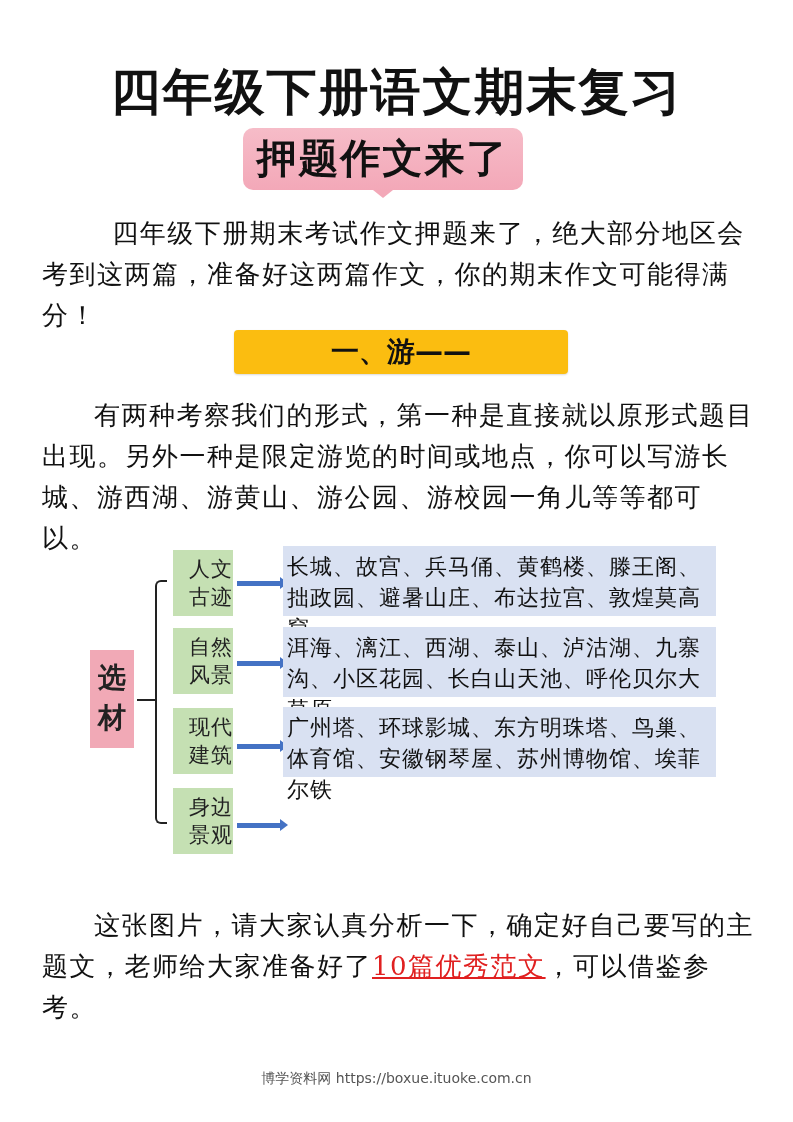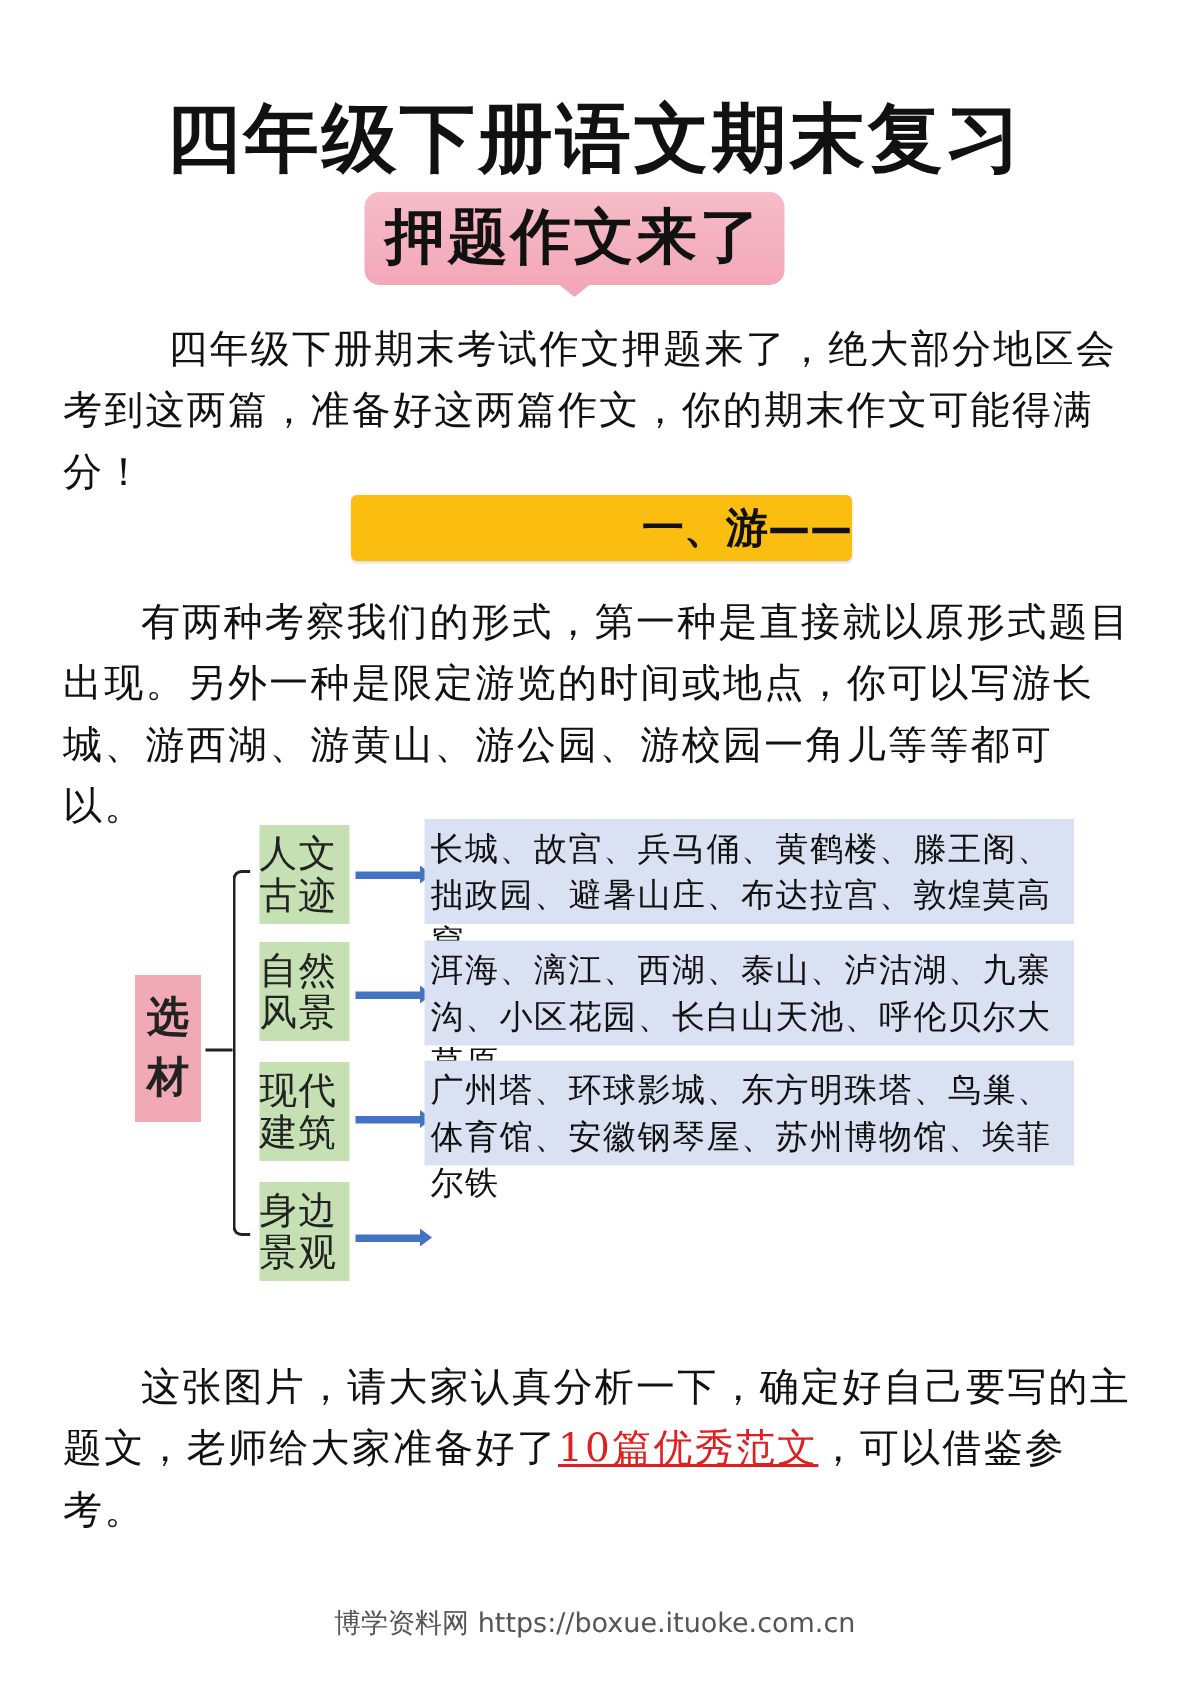--- a/index.html
+++ b/index.html
@@ -16,45 +16,45 @@
   .subtitle:after { content:""; position:absolute; left:50%; bottom:-8px; margin-left:-10px;
                     border-left:10px solid transparent; border-right:10px solid transparent;
                     border-top:8px solid #f3a8b8; }
   .para { position:absolute; left:42px; width:712px; font-size:26px; line-height:41px;
           letter-spacing:1.5px; }
   .para p { margin:0; text-indent:2em; }
   .p1 { top:213px; }
   .p1 p { text-indent:2.7em; }
   .section-wrap { position:absolute; top:330px; left:234px; width:334px; height:44px;
                   background:#fbbd10; border-radius:4px; box-shadow:0 1px 2px rgba(0,0,0,.15);
-                  text-align:right; line-height:44px; font-size:28px; font-weight:bold;
+                  text-align:center; line-height:44px; font-size:28px; font-weight:bold;
                   font-family:"DejaVu Sans","Liberation Sans",sans-serif; }
   .p2 { top:395px; }
   .p3 { top:905px; }
   .link { color:#e02020; text-decoration:underline; text-decoration-color:#e02020; }
   
   .diagram { position:absolute; left:85px; top:540px; width:690px; height:320px; }
   .xuan { position:absolute; left:5px; top:110px; width:44px; height:98px; background:#f1a9b6;
           font-size:28px; line-height:40px; text-align:center; padding-top:8px; box-sizing:border-box;
           font-weight:bold; color:#222; }
   .brace { position:absolute; left:70px; top:40px; width:10px; height:240px;
            border:2px solid #222; border-right:none; border-radius:6px 0 0 6px; }
   .brace-tip { position:absolute; left:52px; top:159px; width:18px; height:0; border-top:2px solid #222; }
   .cat { position:absolute; left:88px; width:60px; height:66px; background:#c5e0b3;
-         font-size:25px; line-height:28px; text-align:left; padding-top:5px; box-sizing:border-box;
+         font-size:21px; line-height:28px; text-align:right; padding-top:5px; box-sizing:border-box;
          letter-spacing:1px; color:#222; }
   .arrow { position:absolute; left:152px; width:44px; height:5px; background:#4472c4; }
   .arrow:after { content:""; position:absolute; right:-7px; top:-4px;
                  border-top:6px solid transparent; border-bottom:6px solid transparent;
                  border-left:8px solid #4472c4; }
   .items { position:absolute; left:198px; width:433px; height:70px; background:#d9e1f2;
            font-size:22px; line-height:31px; padding:5px 4px; box-sizing:border-box;
            letter-spacing:1px; color:#111; }
   .footer { position:absolute; top:1070px; left:0; width:793px; text-align:center;
-            font-size:18px; color:#555; font-family:"DejaVu Sans","Liberation Sans",sans-serif; }
+            font-size:14px; color:#555; font-family:"DejaVu Sans","Liberation Sans",sans-serif; }
 </style>
 </head>
 <body>
 
 <div class="title">四年级下册语文期末复习</div>
 
 <div class="subtitle-wrap">
   <span class="subtitle">押题作文来了</span>
 </div>
 

